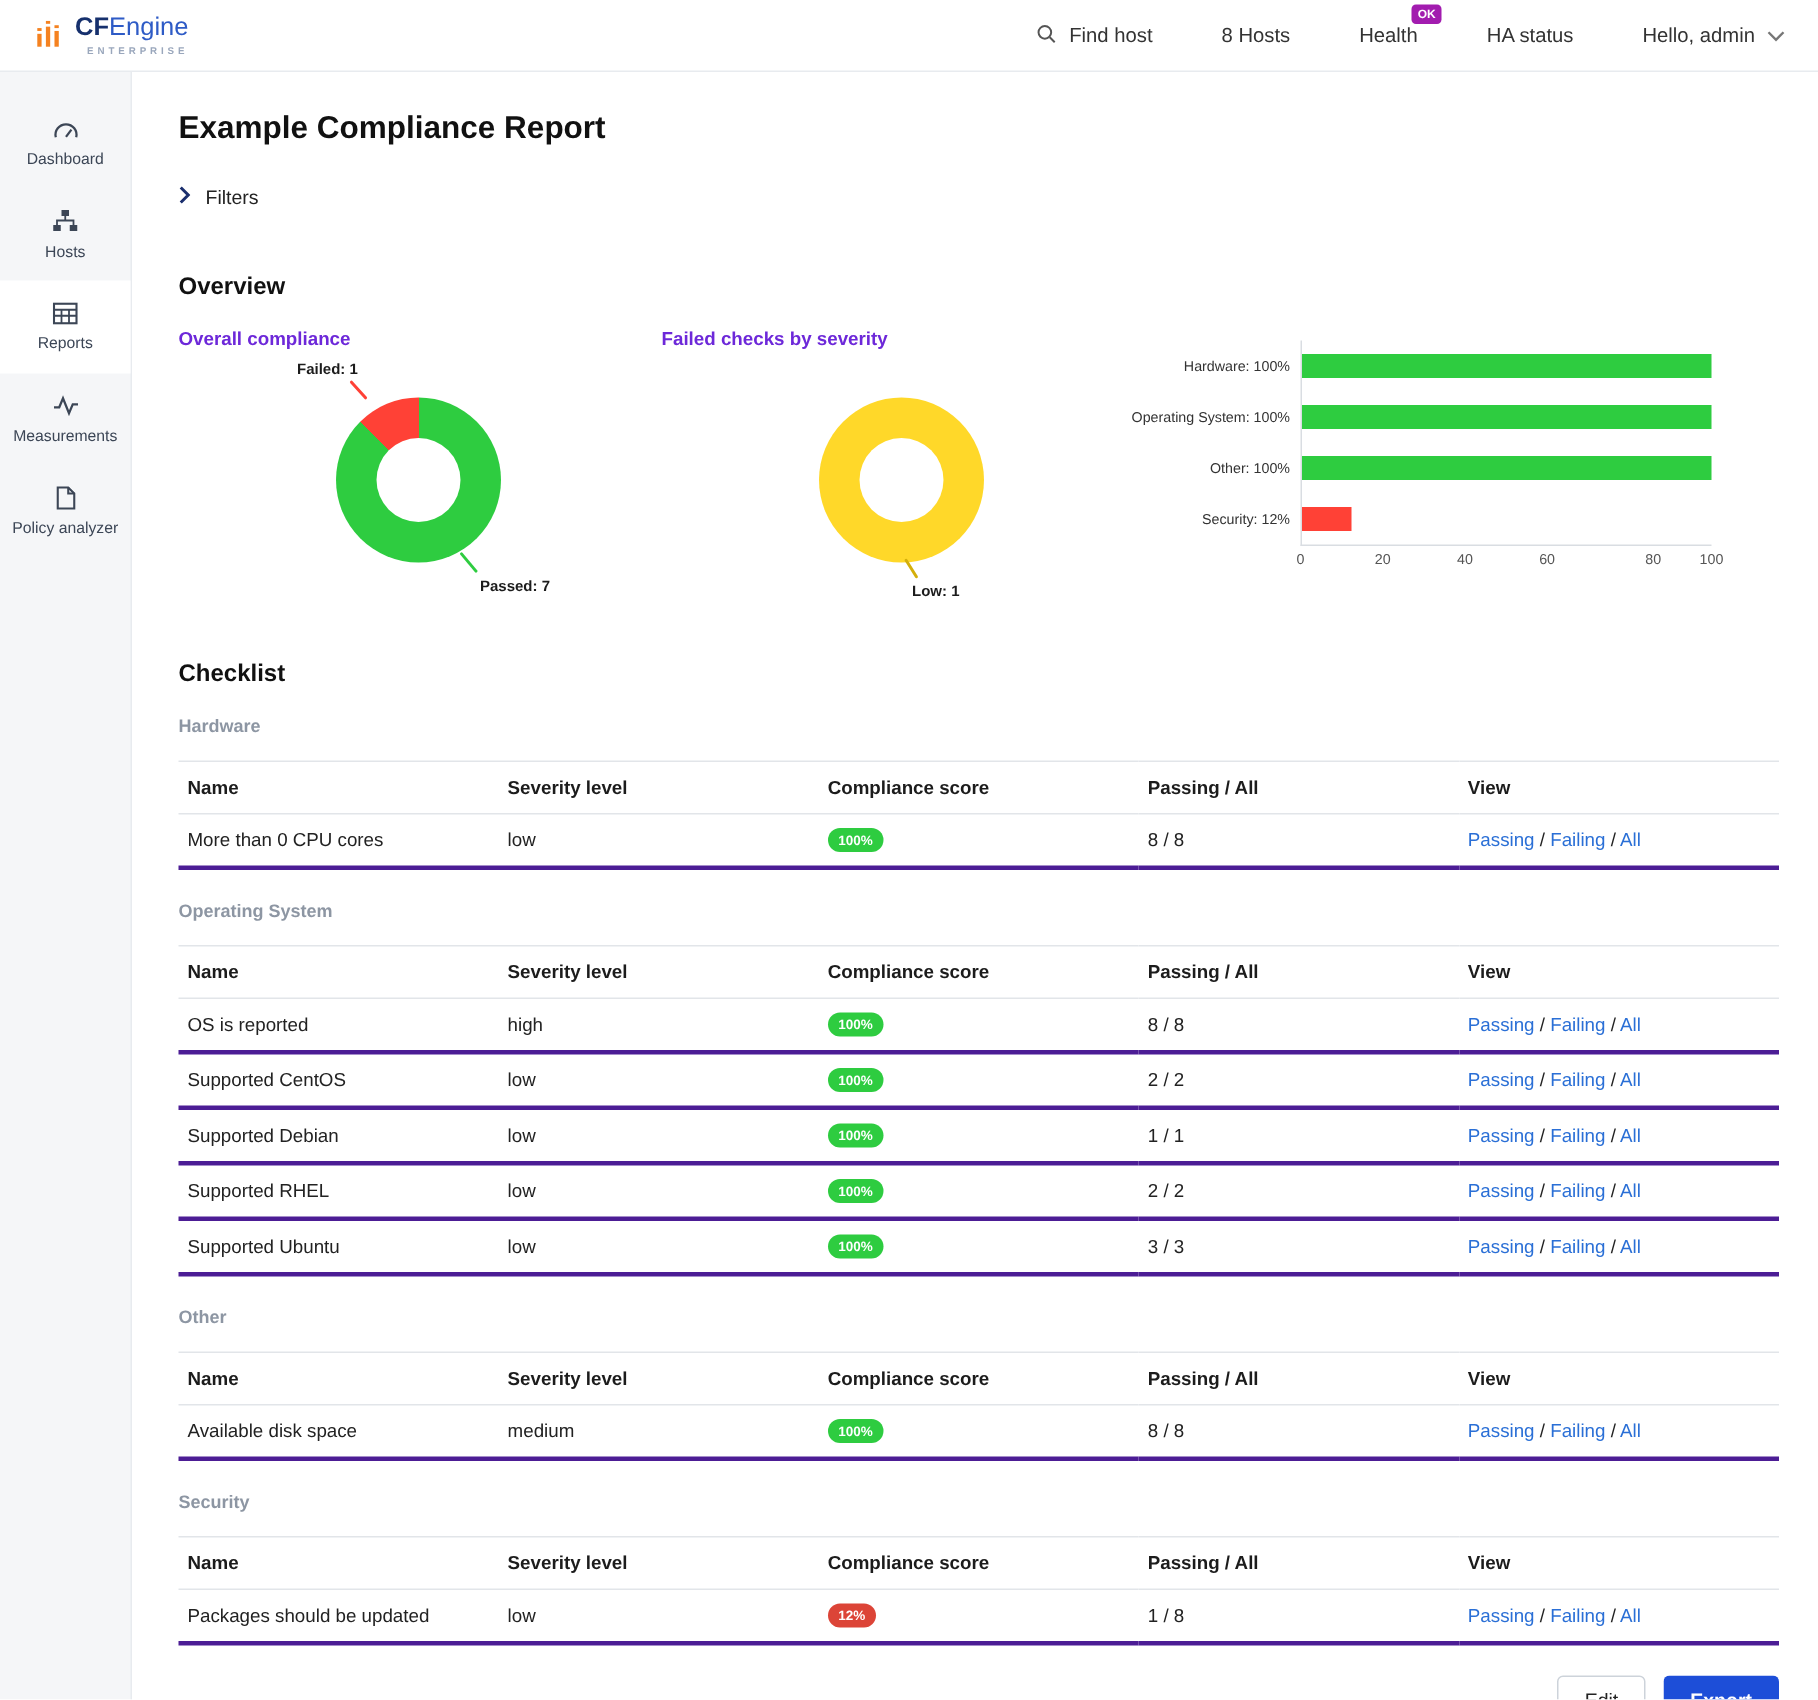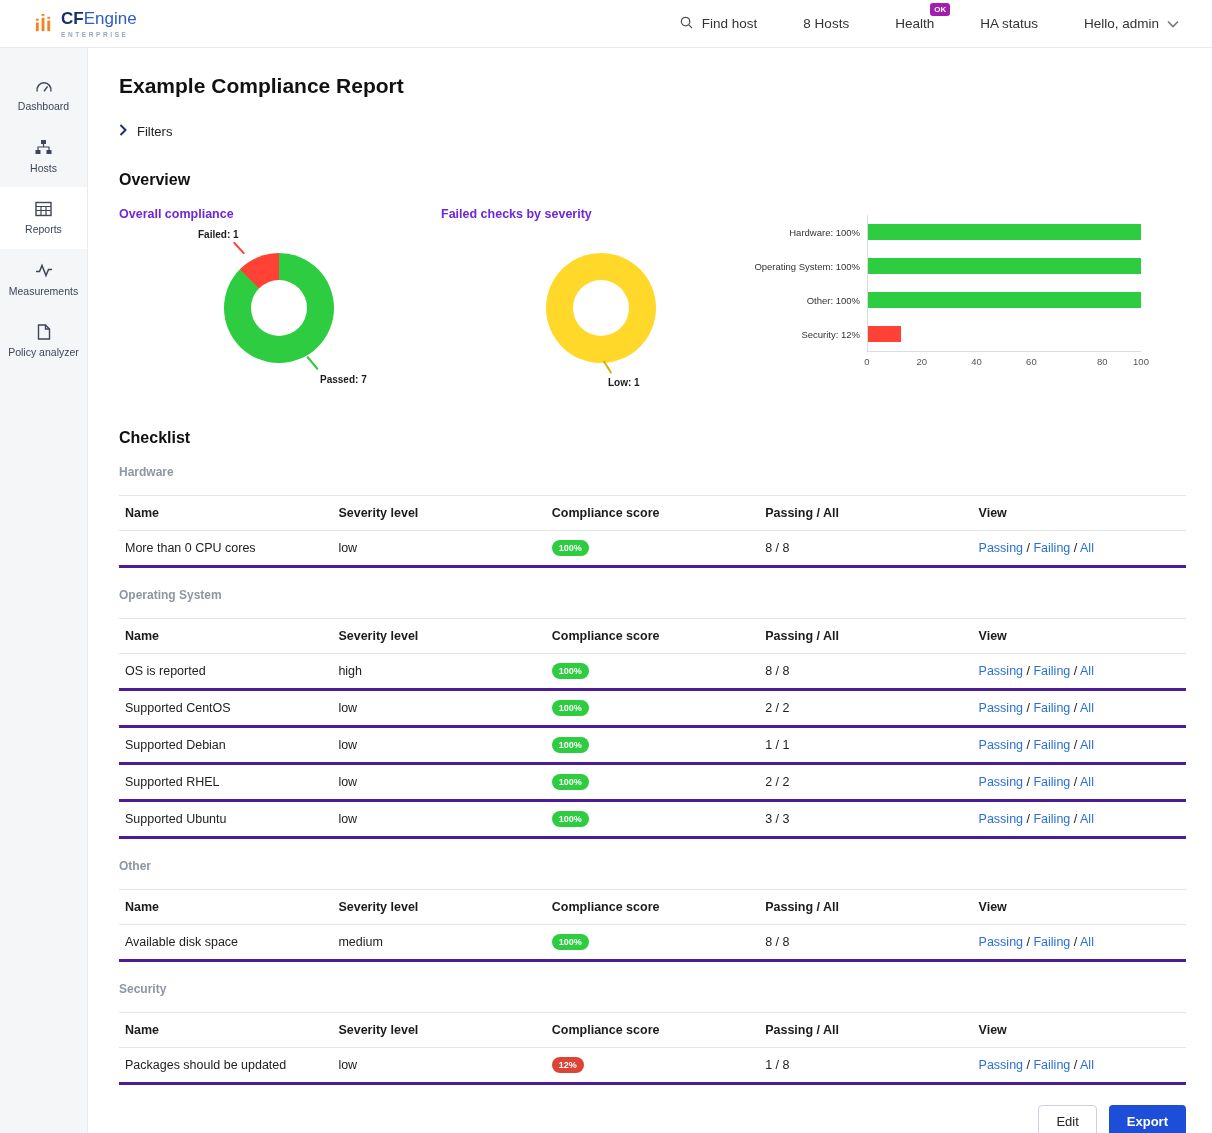--- a/index.html
+++ b/index.html
@@ -1,20 +1,20 @@
 <!DOCTYPE html>
 <html><head>
 <meta charset="utf-8">
 <style>
   *{margin:0;padding:0;box-sizing:border-box;}
   html,body{overflow:hidden;}
   body{width:1212px;height:1133px;font-family:"Liberation Sans",sans-serif;background:#fff;color:#222;}
 
   
-  .topbar{height:48px;display:flex;align-items:center;padding:0 33px;border-bottom:1px solid #e8ebef;background:#fff;}
+  .topbar{height:48px;display:flex;align-items:center;padding:0 22px;border-bottom:1px solid #e8ebef;background:#fff;text-align:right;}
   .brand{display:flex;align-items:center;gap:7px;cursor:pointer;}
   .brand-icon svg{display:block;}
   .brand-name{font-size:17px;line-height:1;}
   .brand-cf{font-weight:700;color:#16306d;}
   .brand-engine{color:#2e5bc6;}
   .brand-sub{font-size:6.5px;letter-spacing:2.6px;color:#9aa7bc;margin-top:3px;font-weight:700;}
   .topbar-right{margin-left:auto;display:flex;align-items:center;gap:46px;font-size:13.5px;color:#333;}
   .top-item{display:flex;align-items:center;gap:8px;cursor:pointer;white-space:nowrap;}
   .health{position:relative;}
   .health-badge{position:absolute;top:-13px;right:-16px;background:#a21caf;color:#fff;font-size:8px;font-weight:700;padding:2px 4px;border-radius:3px;}
@@ -22,21 +22,21 @@
   
   .layout{display:flex;height:1085px;}
   .sidebar{width:88px;background:#f5f6f8;border-right:1px solid #e8ebef;padding-top:16px;flex-shrink:0;}
   .side-item{display:flex;flex-direction:column;align-items:center;gap:7px;padding:13px 2px;cursor:pointer;color:#3c4656;}
   .side-item.active{background:#fff;}
   .side-label{font-size:10.5px;text-align:center;line-height:1.1;}
   .side-icon{height:17px;display:flex;align-items:center;}
   main{flex:1;padding:26px 26px 0 31px;overflow:hidden;}
 
   h1{font-size:21px;margin-bottom:26px;color:#111;}
-  .filters{display:flex;align-items:center;gap:10px;font-size:13px;color:#222;cursor:pointer;margin-bottom:32px;width:max-content;}
+  .filters{display:flex;align-items:center;gap:10px;font-size:13px;color:#222;cursor:pointer;margin-bottom:44px;width:max-content;}
   h2{font-size:16px;margin-bottom:18px;color:#111;}
 
   
   .charts{display:flex;margin-bottom:24px;}
   .chart-block{width:322px;}
   .chart-block.wide{width:423px;}
   .chart-title{font-size:12.5px;font-weight:700;margin-bottom:6px;color:#6d28d9;}
   .chart-area{position:relative;height:178px;}
   .donut{position:absolute;left:105px;top:26px;width:110px;height:110px;border-radius:50%;}
   .donut::after{content:'';position:absolute;inset:27px;background:#fff;border-radius:50%;}

